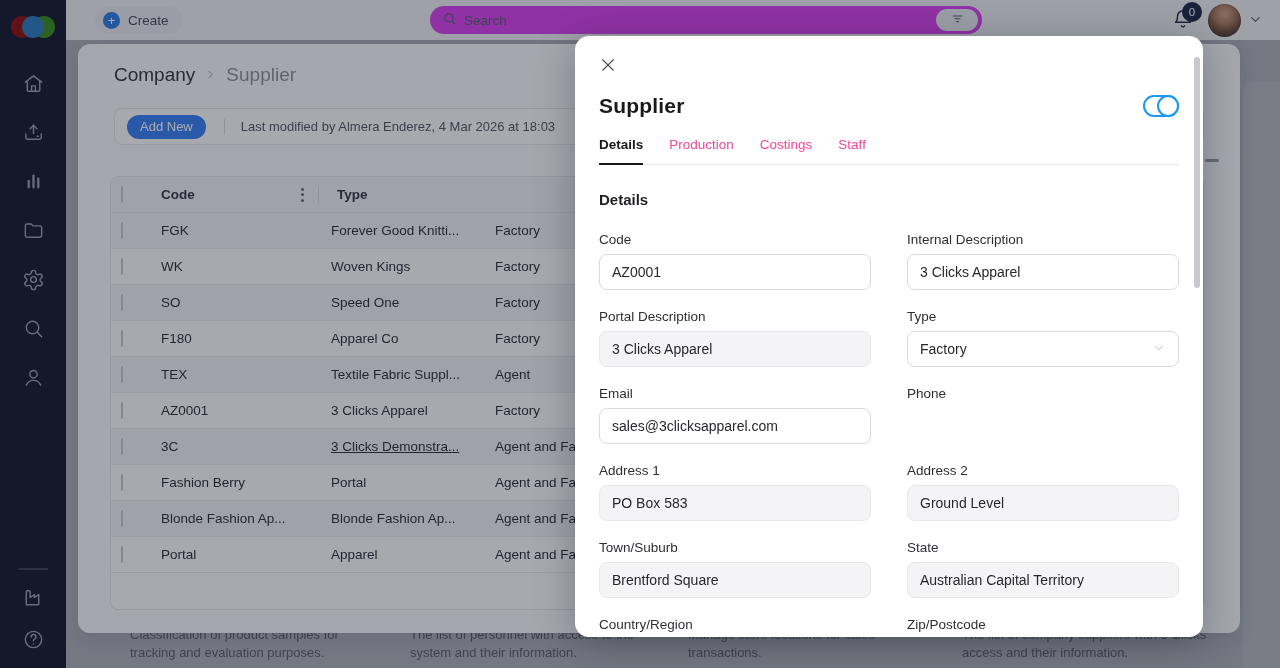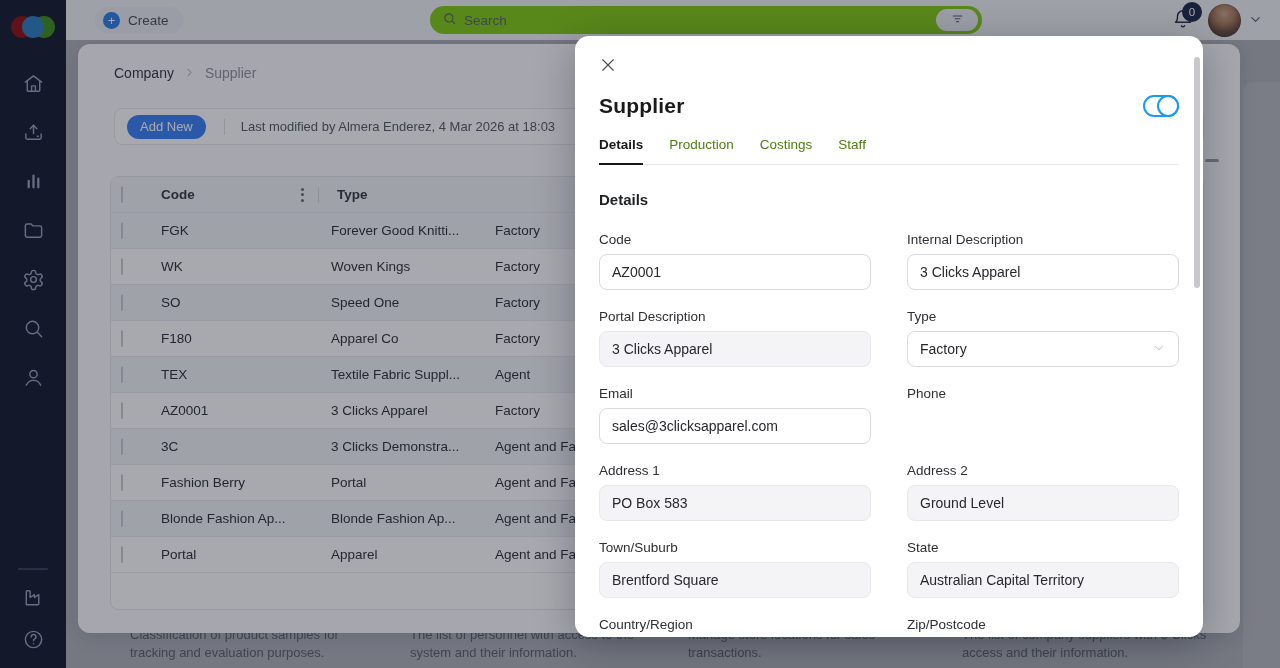--- a/index.html
+++ b/index.html
@@ -17,21 +17,21 @@
   .nav-btn { width:26px; height:26px; display:flex; align-items:center; justify-content:center; color:#9aa3b9; cursor:pointer; }
   .nav-btn svg { width:23px; height:23px; stroke:currentColor; fill:none; stroke-width:1.5; stroke-linecap:round; stroke-linejoin:round; }
   .side-bottom { margin-top:auto; margin-bottom:14px; display:flex; flex-direction:column; align-items:center; gap:16px; }
   .side-divider { width:30px; height:2px; background:#3c4358; border-radius:1px; }
 
   
   .topbar { position:absolute; left:66px; top:0; width:1214px; height:40px; background:#f1f2f4; z-index:4; }
   .create-btn { position:absolute; left:29px; top:7px; height:27px; padding:0 14px 0 8px; border-radius:14px; background:#e9ecf0; display:flex; align-items:center; gap:8px; cursor:pointer; }
   .create-plus { width:17px; height:17px; border-radius:50%; background:#2f7fe8; color:#fff; display:flex; align-items:center; justify-content:center; font-size:13px; line-height:1; }
   .create-label { font-size:13.5px; color:#4b5057; }
-  .search-pill { position:absolute; left:364px; top:6px; width:552px; height:28px; border-radius:14px; background:#84cc16; display:flex; align-items:center; padding:0 4px 0 12px; cursor:text; }
+  .search-pill { position:absolute; left:364px; top:6px; width:552px; height:28px; border-radius:14px; background:#d946ef; display:flex; align-items:center; padding:0 4px 0 12px; cursor:text; }
   .search-pill svg { width:15px; height:15px; stroke:#5c636b; fill:none; stroke-width:1.8; stroke-linecap:round; }
   .search-input { flex:1; border:none; outline:none; background:transparent; font-size:13.5px; color:#3b4047; margin-left:7px; font-family:inherit; }
   .search-input::placeholder { color:#5c636b; }
   .filter-chip { width:42px; height:22px; border-radius:11px; background:#edeff2; display:flex; align-items:center; justify-content:center; cursor:pointer; }
   .filter-chip svg { width:15px; height:15px; stroke:#5c636b; fill:none; stroke-width:1.7; stroke-linecap:round; }
   .bell-wrap { position:absolute; left:1106px; top:8px; width:24px; height:26px; cursor:pointer; }
   .bell-wrap svg { width:22px; height:22px; stroke:#2a3147; fill:none; stroke-width:1.6; stroke-linecap:round; stroke-linejoin:round; }
   .bell-badge { position:absolute; left:10px; top:-6px; min-width:20px; height:20px; border-radius:10px; background:#202b4b; color:#fff; font-size:11.5px; display:flex; align-items:center; justify-content:center; padding:0 5px; }
   .avatar { position:absolute; left:1142px; top:4px; width:33px; height:33px; border-radius:50%; cursor:pointer;
             background:radial-gradient(circle at 50% 30%, #caa58a 0%, #a87d5f 35%, #6e4f3c 62%, #37323c 100%); box-shadow:inset 0 0 0 1px rgba(0,0,0,.15); }
@@ -39,21 +39,21 @@
   .user-chevron svg { width:15px; height:15px; stroke:#5a5f66; fill:none; stroke-width:1.8; stroke-linecap:round; stroke-linejoin:round; }
 
   
   .dashboard { position:absolute; left:66px; top:40px; width:1214px; height:628px; background:#eef0f3; z-index:1; }
   .dash-right-card { position:absolute; left:1177px; top:42px; width:60px; height:586px; background:#fbfbfc; border-radius:10px 0 0 0; }
   .bg-card-desc { position:absolute; top:586px; width:252px; font-size:13px; line-height:18px; color:#7b8089; }
   .backdrop1 { position:absolute; left:66px; top:40px; width:1214px; height:628px; background:rgba(13,18,32,0.28); z-index:2; }
 
   
   .page-card { position:absolute; left:78px; top:44px; width:1162px; height:589px; background:#fcfcfd; border-radius:12px; z-index:3; box-shadow:0 4px 18px rgba(20,25,40,.10); }
-  .breadcrumb { position:absolute; left:36px; top:20px; display:flex; align-items:center; gap:9px; font-size:14px; }
+  .breadcrumb { position:absolute; left:36px; top:20px; display:flex; align-items:center; gap:9px; font-size:19px; }
   .crumb-root { color:#343a43; cursor:pointer; }
   .crumb-sep svg { width:13px; height:13px; stroke:#9aa0a8; fill:none; stroke-width:1.8; stroke-linecap:round; stroke-linejoin:round; margin-top:2px; }
   .crumb-current { color:#8d939c; }
   .toolbar-card { position:absolute; left:36px; top:64px; width:1090px; height:37px; background:#ffffff; border:1px solid #e7e8ea; border-radius:8px; display:flex; align-items:center; padding:0 12px; }
   .add-new-btn { height:24px; padding:0 13px; border-radius:13px; background:#3b82f6; color:#fff; font-size:13px; display:flex; align-items:center; cursor:pointer; }
   .toolbar-sep { width:1px; height:16px; background:#dcdee2; margin:0 16px 0 18px; }
   .last-modified { font-size:13px; color:#555b64; }
 
   .table-card { position:absolute; left:32px; top:132px; width:1094px; height:434px; background:#fff; border:1px solid #e4e5e8; border-radius:8px; overflow:hidden; }
   .t-row { display:grid; grid-template-columns:50px 158px 158px 1fr; align-items:center; height:36px; font-size:13.5px; color:#2e333b; border-bottom:1px solid #e9eaee; cursor:pointer; }
@@ -72,21 +72,21 @@
 
   
   .modal { position:absolute; left:575px; top:36px; width:628px; height:601px; background:#fff; border-radius:14px; z-index:20; box-shadow:0 8px 40px rgba(10,15,30,.30); padding:20px 24px 0 24px; overflow:hidden; }
   .modal-close { width:18px; height:18px; cursor:pointer; display:block; }
   .modal-close svg { width:18px; height:18px; stroke:#4a4d52; stroke-width:1.5; stroke-linecap:round; }
   .modal-title-row { margin-top:17px; display:flex; align-items:center; justify-content:space-between; height:30px; }
   .modal-title { font-size:21px; font-weight:bold; color:#1a1a1a; letter-spacing:.2px; }
   .toggle { position:relative; width:36px; height:22px; border:2px solid #1a9af7; border-radius:11px; background:#fff; cursor:pointer; }
   .toggle-knob { position:absolute; top:-2px; right:-2px; width:22px; height:22px; border:2px solid #1a9af7; border-radius:50%; background:#fff; }
   .tabs { margin-top:16px; display:flex; gap:26px; border-bottom:1px solid #e8e9eb; }
-  .tab { font-size:13.5px; color:#4d7c0f; padding-bottom:11px; cursor:pointer; border-bottom:2.5px solid transparent; margin-bottom:-1px; }
+  .tab { font-size:13.5px; color:#ec4899; padding-bottom:11px; cursor:pointer; border-bottom:2.5px solid transparent; margin-bottom:-1px; }
   .tab.active { color:#17181a; font-weight:bold; border-bottom-color:#17181a; }
   .section-title { margin-top:26px; font-size:15px; font-weight:bold; color:#1f2124; }
   .field-grid { margin-top:24px; display:grid; grid-template-columns:1fr 1fr; column-gap:36px; row-gap:19px; }
   .field-label { font-size:13.5px; color:#2d2f33; margin-bottom:7px; }
   .field-box { height:36px; border:1px solid #d8dade; border-radius:8px; background:#fff; display:flex; align-items:center; padding:0 12px; font-size:14px; color:#26282c; }
   .field-box.disabled { background:#f4f4f6; border-color:#e8e8ec; }
   .field-box.select { justify-content:space-between; cursor:pointer; }
   .field-box.select svg { width:14px; height:14px; stroke:#c3c6cb; fill:none; stroke-width:1.8; stroke-linecap:round; stroke-linejoin:round; }
   .modal-scrollbar { position:absolute; right:3px; top:21px; width:6px; height:231px; background:#c9c9cd; border-radius:3px; cursor:grab; }
 </style>
@@ -270,21 +270,21 @@
           </div>
           <div class="t-row">
             <div><span class="cb"></span></div>
             <div class="cell-text">AZ0001</div>
             <div class="cell-text" style="padding-left:12px;">3 Clicks Apparel</div>
             <div class="cell-text" style="padding-left:18px;">Factory</div>
           </div>
           <div class="t-row">
             <div><span class="cb"></span></div>
             <div class="cell-text">3C</div>
-            <div class="cell-text" style="padding-left:12px;">3 Clicks Demonstra...</div>
+            <div class="cell-text" style="padding-left:12px;text-decoration:underline;">3 Clicks Demonstra...</div>
             <div class="cell-text" style="padding-left:18px;">Agent and Factory</div>
           </div>
           <div class="t-row">
             <div><span class="cb"></span></div>
             <div class="cell-text">Fashion Berry</div>
             <div class="cell-text" style="padding-left:12px;">Portal</div>
             <div class="cell-text" style="padding-left:18px;">Agent and Factory</div>
           </div>
           <div class="t-row">
             <div><span class="cb"></span></div>

